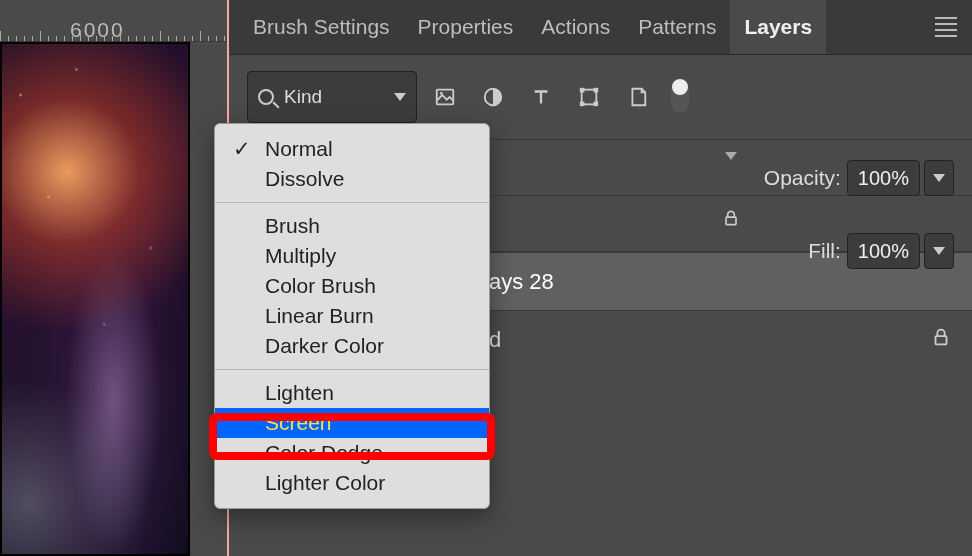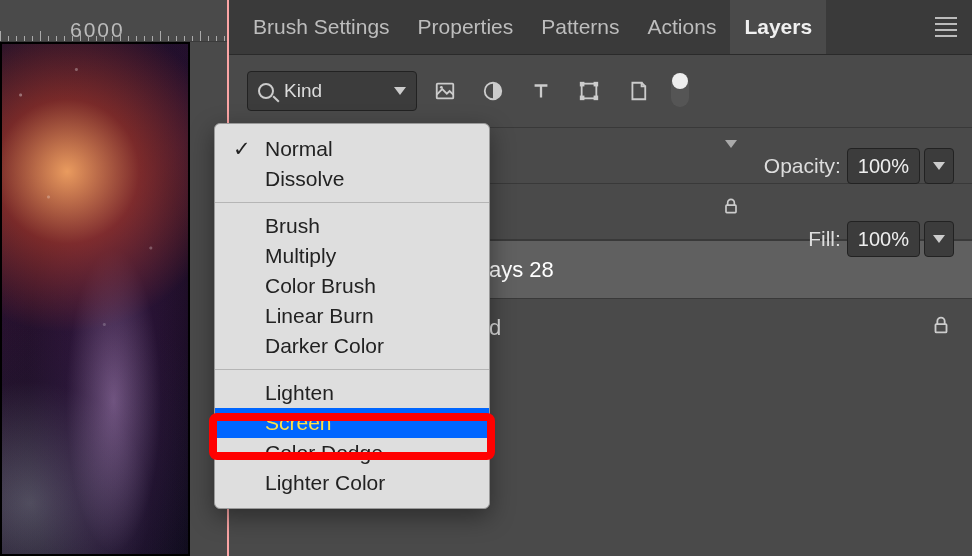--- a/index.html
+++ b/index.html
@@ -133,21 +133,21 @@
     padding: 16px 18px;
     border-bottom: 1px solid #393939;
     position: relative;
   }
   .filter-kind {
     display: inline-flex;
     align-items: center;
     background: #3c3c3c;
     border: 1px solid #222;
     border-radius: 4px;
-    height: 40px;
+    height: 52px;
     padding: 0 10px;
     gap: 10px;
     width: 170px;
   }
   .search-glyph {
     width: 16px; height: 16px;
     border: 2px solid #ccc;
     border-radius: 50%;
     position: relative;
   }
@@ -342,24 +342,24 @@
 <div class="panel">
 
   <div class="tabs">
     <div class="tab">
         <span>Brush Settings</span>
       </div>
     <div class="tab">
         <span>Properties</span>
       </div>
     <div class="tab">
+        <span>Actions</span>
+      </div>
+    <div class="tab">
         <span>Patterns</span>
-      </div>
-    <div class="tab">
-        <span>Actions</span>
       </div>
     <div class="tab active">
         <span>Layers</span>
       </div>
     <div class="tab-menu">
       <span class="hamburger">
           <span></span>
           <span></span>
           <span></span>
           <span></span>

